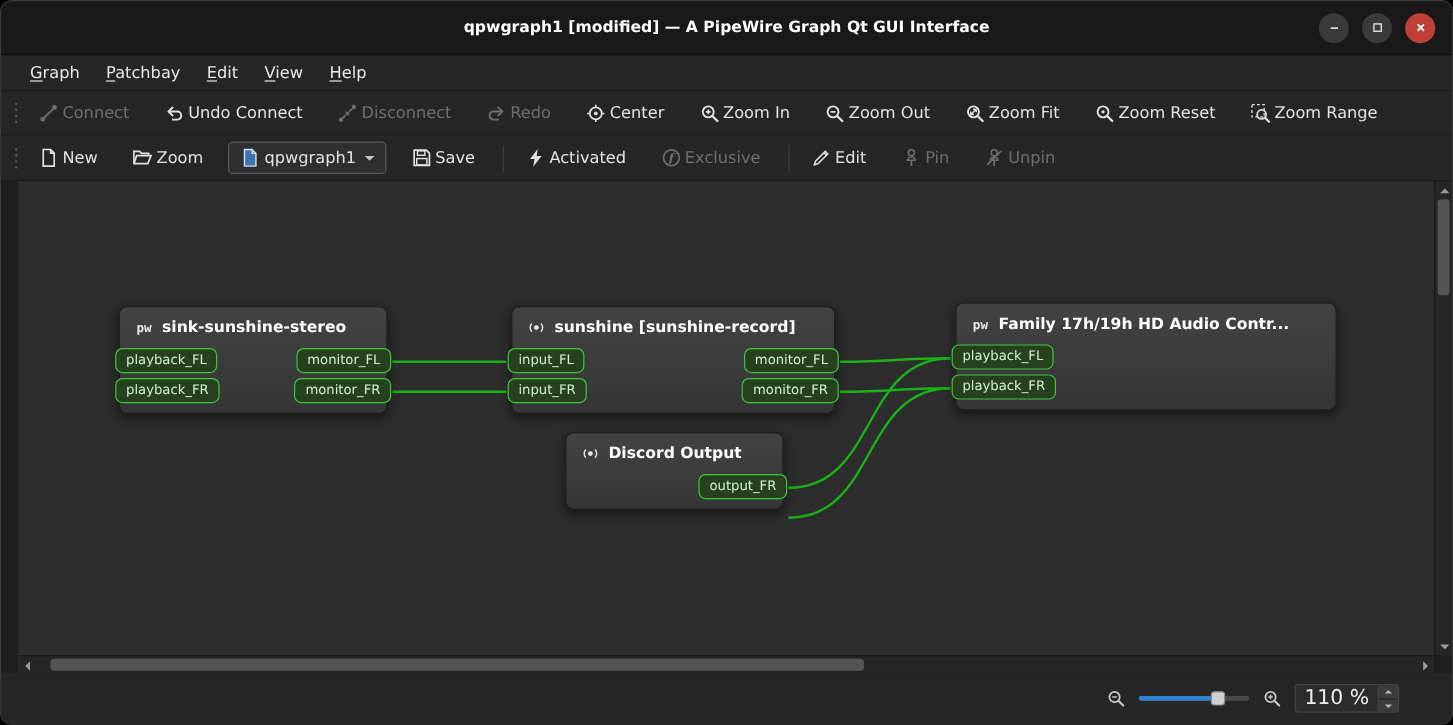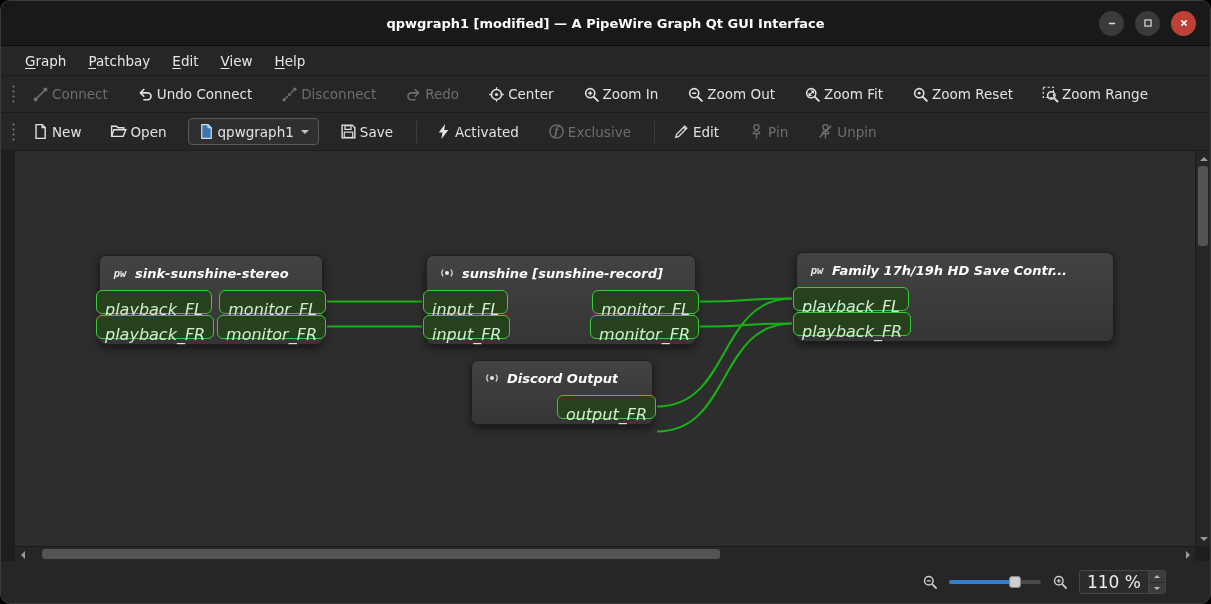--- a/index.html
+++ b/index.html
@@ -50,29 +50,29 @@
 
   
   .main{flex:1;position:relative;background:#1e1e1e;min-height:0;}
   .graph-canvas{position:absolute;left:14px;top:0;right:15px;bottom:15px;
     background:var(--canvas-bg);overflow:hidden;}
   .edges{position:absolute;left:0;top:0;width:100%;height:100%;z-index:1;}
   .gedge{stroke:var(--edge);stroke-width:2;fill:none;}
 
   .gnode{position:absolute;z-index:2;background:linear-gradient(#434343,#353535);
     border:1px solid #1f1f1f;border-radius:7px;box-shadow:0 3px 9px rgba(0,0,0,.55);
-    padding-bottom:4px;font-style:italic;}
+    padding-bottom:4px;}
   .gnode-header{height:34px;display:flex;align-items:center;gap:7px;padding:0 12px;
     color:#ffffff;font-weight:bold;font-size:13px;}
   .gnode-icon{display:flex;color:#e8e8e8;flex:none;}
   .gnode-icon svg{width:16px;height:16px;display:block;}
   .gnode-title{white-space:nowrap;overflow:hidden;}
   .gnode-row{display:flex;justify-content:space-between;height:21px;margin-top:0;margin-bottom:4px;}
   .gnode-row:first-of-type{margin-top:2px;}
-  .gport{font-size:16px;height:21px;line-height:16px;padding:11px 8px;border-radius:6px;
+  .gport{font-size:11px;height:21px;line-height:16px;padding:1px 8px;border-radius:6px;
     background:var(--port-fill);border:1.5px solid var(--port-border);color:var(--port-text);
     white-space:nowrap;}
   .gport-in{margin-left:-4px;}
   .gport-out{margin-right:-4px;}
   .gport-spacer{width:1px;}
 
   
   .h-scroll{position:absolute;left:14px;right:15px;bottom:0;height:15px;background:#262626;
     border-top:1px solid #1a1a1a;display:flex;}
   .v-scroll{position:absolute;right:0;top:0;bottom:15px;width:15px;background:#262626;
@@ -261,21 +261,21 @@
           </span>
           <span class="tb-label">New</span>
         </div>
         <div class="tb-btn">
           <span class="tb-icon">
             <svg viewBox="0 0 16 16" fill="none">
               <path d="M1.5 12 V3 H6 L7.5 4.5 H13 V6.3" stroke="currentColor" stroke-width="1.3"></path>
               <path d="M3.6 6.3 H15 L12.4 12.6 H1.6 Z" stroke="currentColor" stroke-width="1.3"></path>
             </svg>
           </span>
-          <span class="tb-label">Open</span>
+          <span class="tb-label">Zoom</span>
         </div>
         <div class="tb-combo">
           <span class="tb-icon">
             <svg viewBox="0 0 16 16" fill="none">
               <path d="M3.5 1.5 H9.5 L12.5 4.5 V14.5 H3.5 Z" fill="#3f74ad" stroke="#cfe2f3" stroke-width="1.1"></path>
               <path d="M9.5 1.5 V4.5 H12.5" stroke="#cfe2f3" stroke-width="1.1"></path>
             </svg>
           </span>
           <span class="tb-label">qpwgraph1</span>
           <span class="combo-caret"></span>
@@ -389,21 +389,21 @@
             <span class="gport gport-out">monitor_FR</span>
           </div>
         </div>
         <div class="gnode" style="left: 781px; top: 101px; width: 318px;">
           <div class="gnode-header">
             <span class="gnode-icon">
               <svg viewBox="0 0 16 16">
                 <text x="8" y="12" text-anchor="middle" font-size="10.5" font-weight="bold" fill="currentColor" font-family="DejaVu Sans Mono,monospace">pw</text>
               </svg>
             </span>
-            <span class="gnode-title">Family 17h/19h HD Save Contr...</span>
+            <span class="gnode-title">Family 17h/19h HD Audio Contr...</span>
           </div>
           <div class="gnode-row">
             <span class="gport gport-in">playback_FL</span>
             <span class="gport-spacer"></span>
           </div>
           <div class="gnode-row">
             <span class="gport gport-in">playback_FR</span>
             <span class="gport-spacer"></span>
           </div>
         </div>

